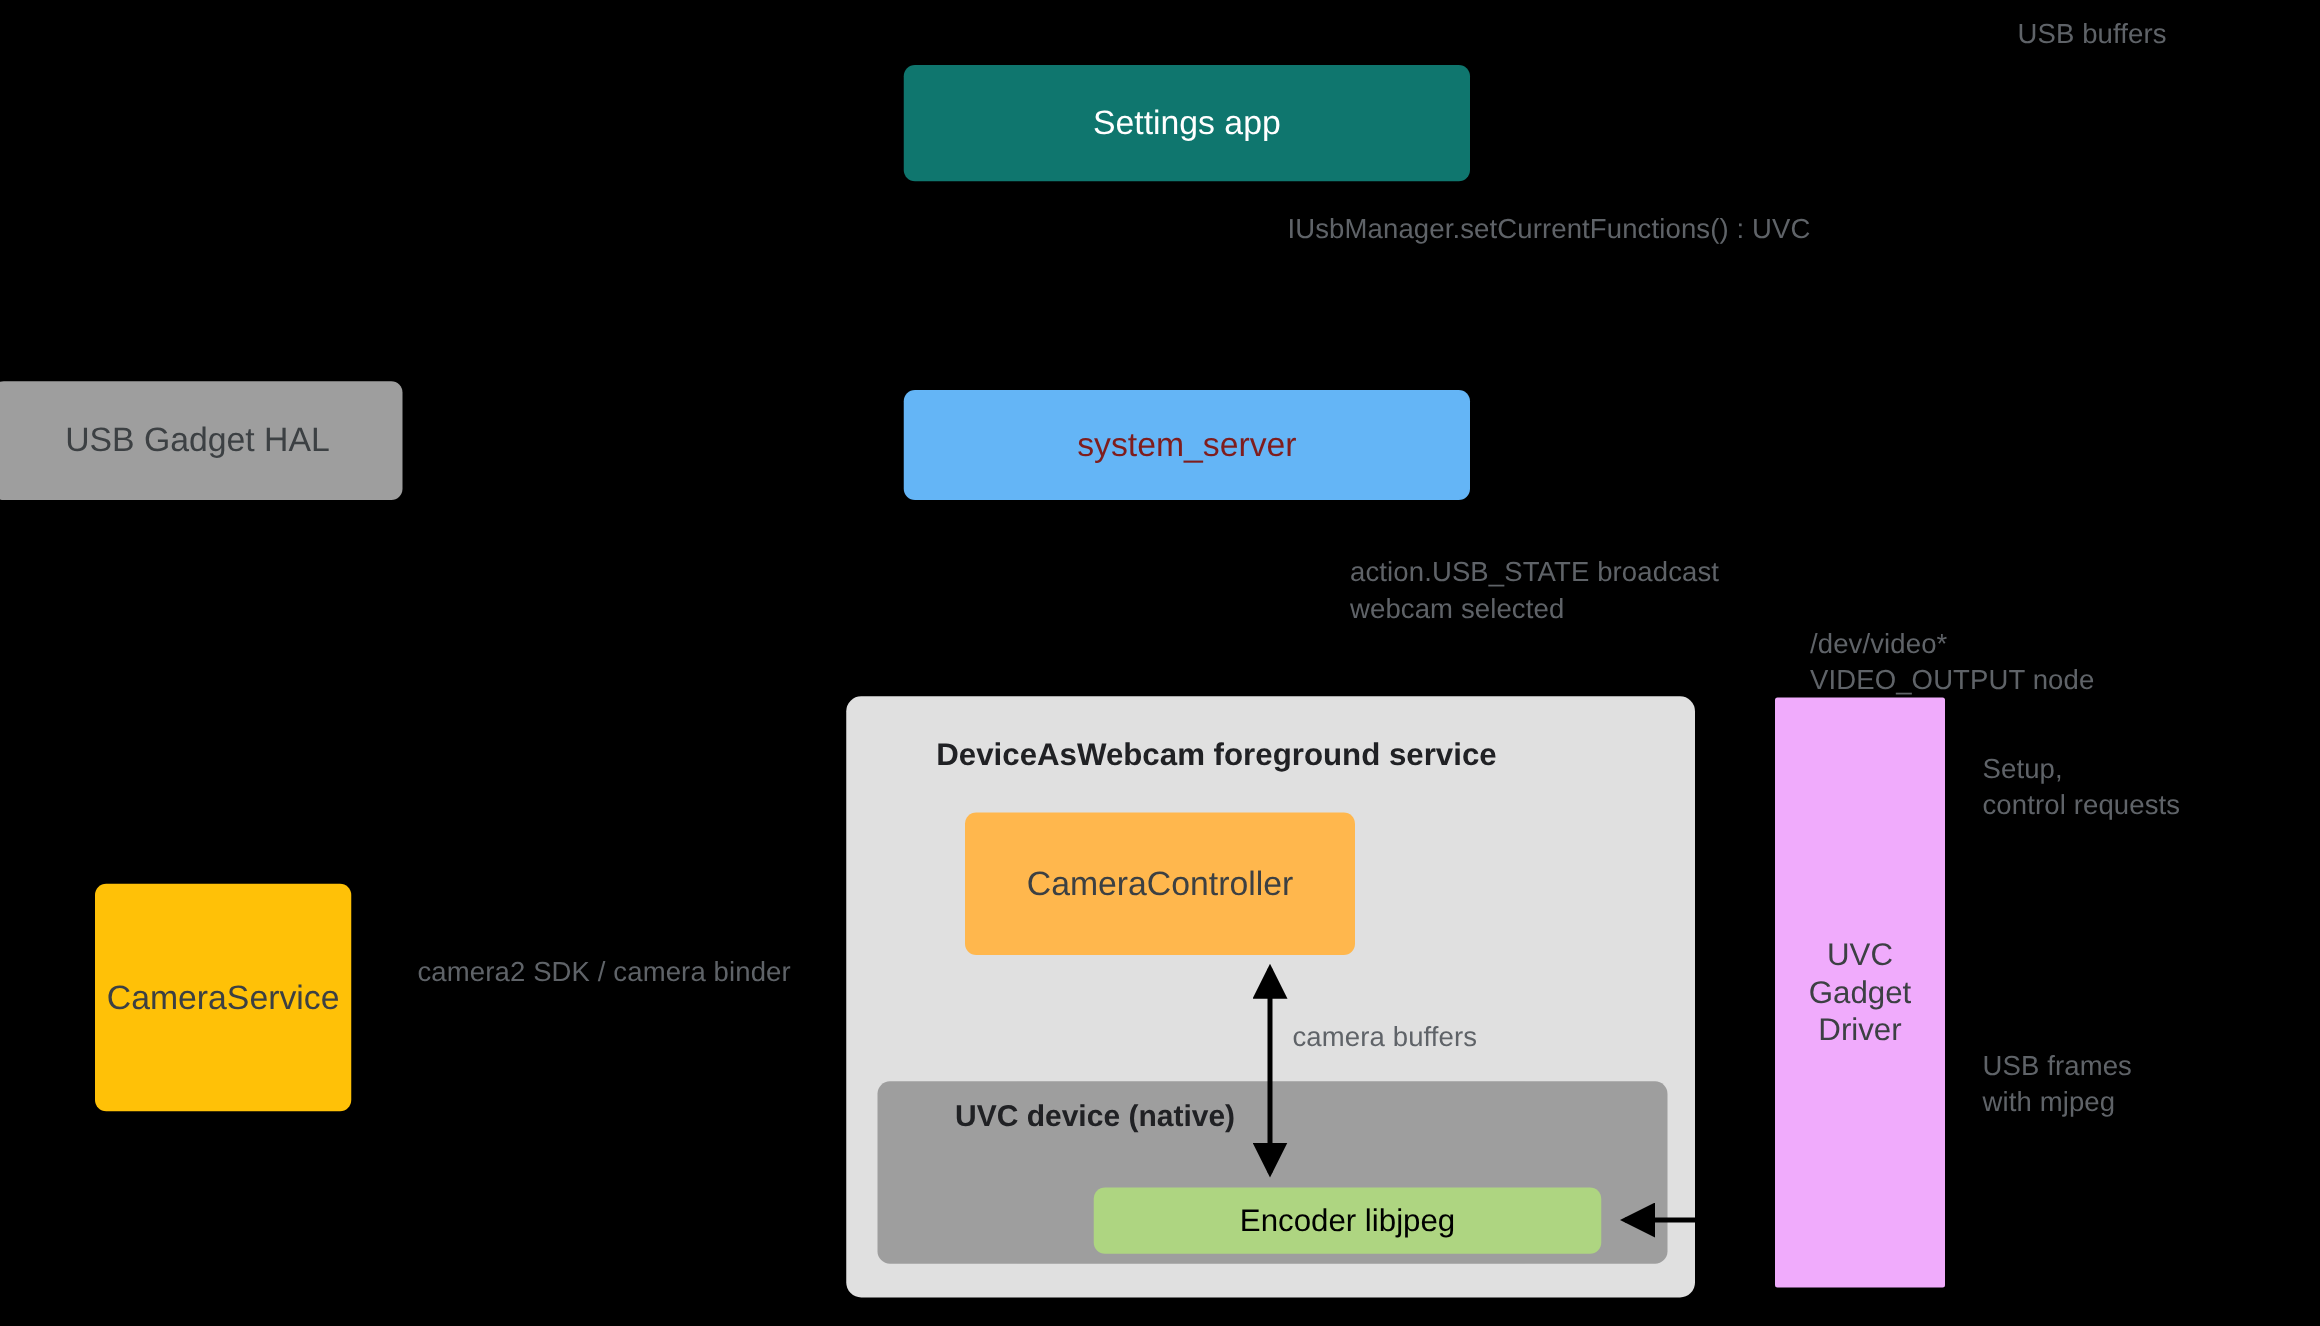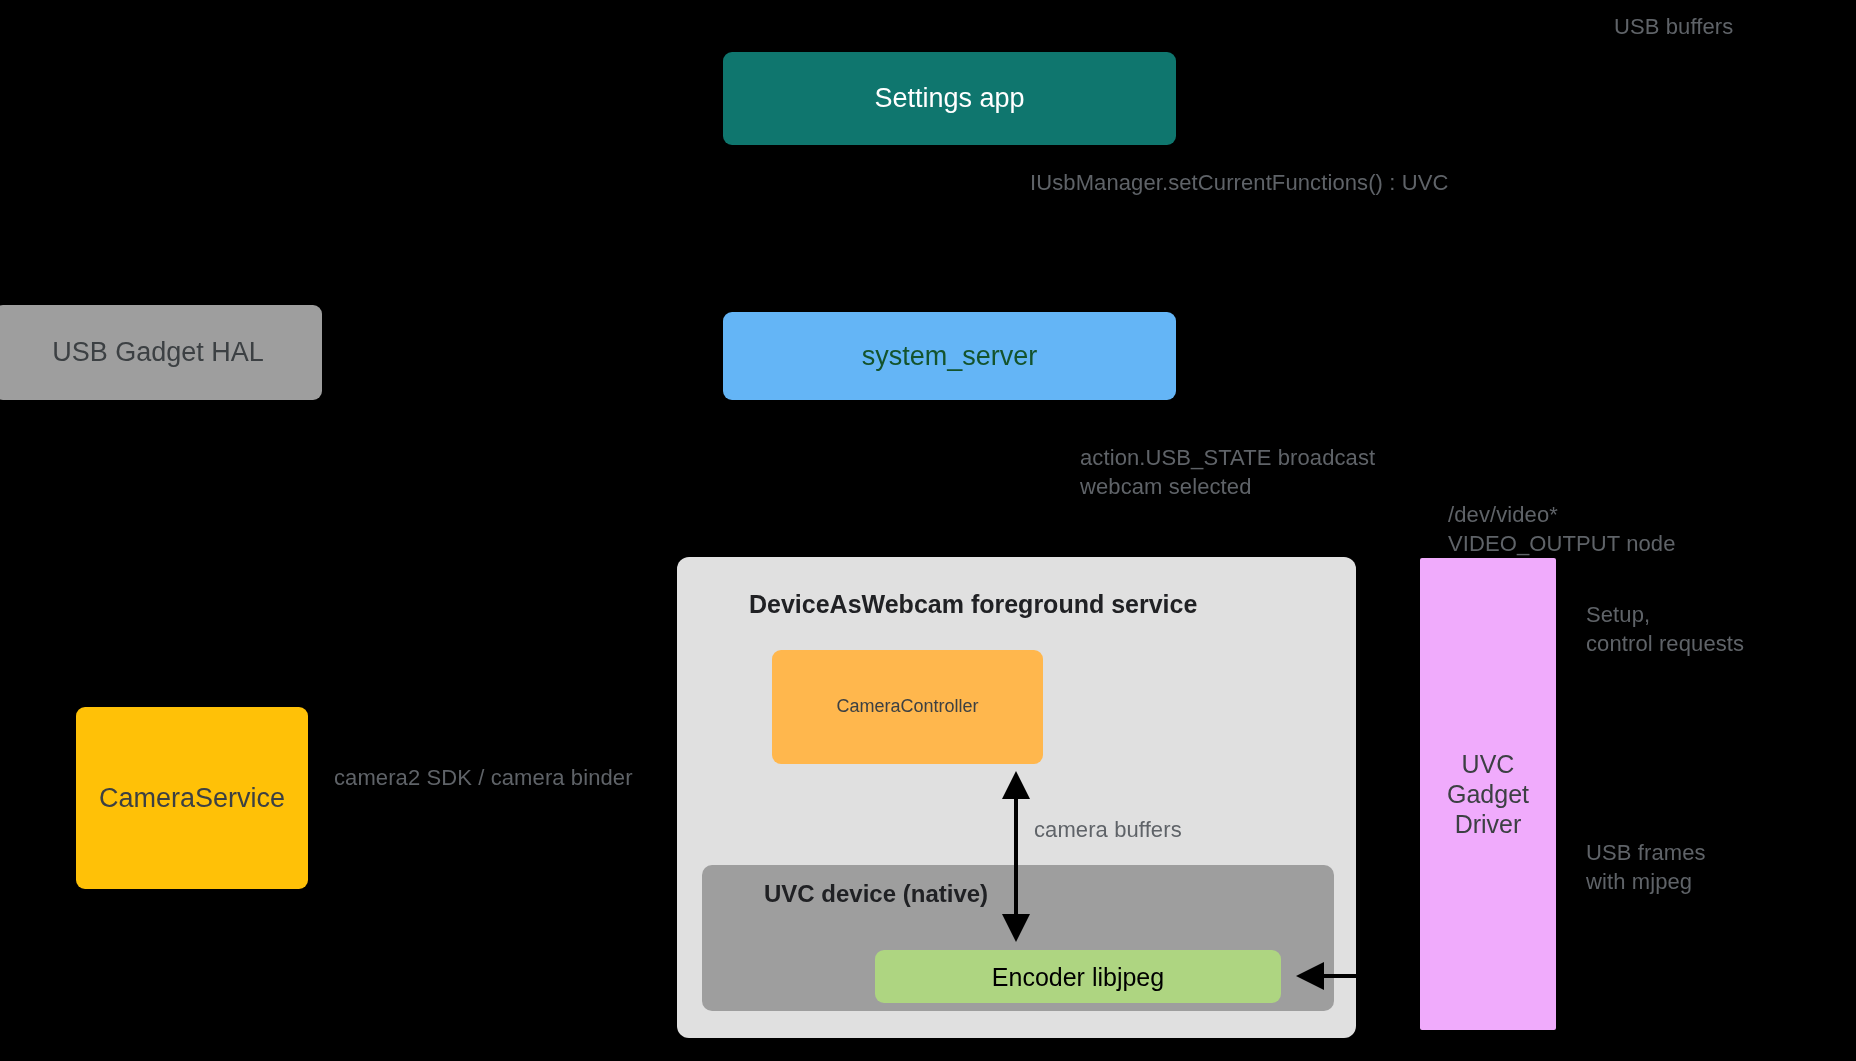--- a/index.html
+++ b/index.html
@@ -51,24 +51,24 @@
     top: 0;
     width: 1856px;
     height: 1061px;
     pointer-events: none;
     overflow: visible;
   }
 
   
   #usb-gadget-hal   { left: -6px;   top: 305px; width: 328px; height: 95px;  background: #9E9E9E; color: #3C4043; font-size: 27px; }
   #settings-app     { left: 723px;  top: 52px;  width: 453px; height: 93px;  background: #0f766e; color: #FFFFFF; font-size: 27px; }
-  #system-server    { left: 723px;  top: 312px; width: 453px; height: 88px;  background: #64B5F6; color: #14532d; font-size: 27px; }
-  #camera-service   { left: 76px;   top: 707px; width: 232px; height: 182px; background: #FFC107; color: #3C4043; font-size: 27px; }
+  #system-server    { left: 723px;  top: 312px; width: 453px; height: 88px;  background: #64B5F6; color: #7f1d1d; font-size: 27px; }
+  #camera-service   { left: 76px;   top: 707px; width: 205px; height: 182px; background: #FFC107; color: #3C4043; font-size: 27px; }
   #daw-service      { left: 677px;  top: 557px; width: 679px; height: 481px; background: #E0E0E0; border-radius: 12px; }
-  #camera-controller{ left: 772px;  top: 650px; width: 271px; height: 114px; background: #FFB74D; color: #3C4043; font-size: 18px; }
+  #camera-controller{ left: 772px;  top: 650px; width: 312px; height: 114px; background: #FFB74D; color: #3C4043; font-size: 27px; }
   #uvc-device       { left: 702px;  top: 865px; width: 632px; height: 146px; background: #9E9E9E; border-radius: 10px; }
   #encoder-libjpeg  { left: 875px;  top: 950px; width: 406px; height: 53px;  background: #AED581; color: #000000; font-size: 25px; }
   #uvc-gadget-driver{ left: 1420px; top: 558px; width: 136px; height: 472px; background: #f0abfc; color: #3C4043; font-size: 25px; border-radius: 2px; }
 
   #note-usb-boundary   { left: 1614px; top: 12px; }
   #note-usbmanager     { left: 1030px; top: 168px; }
   #note-usbgadget      { left: 367px;  top: 324px; }
   #note-usbstate       { left: 1080px; top: 443px; }
   #note-devvideo       { left: 1448px; top: 500px; }
   #note-setup          { left: 1586px; top: 600px; }

